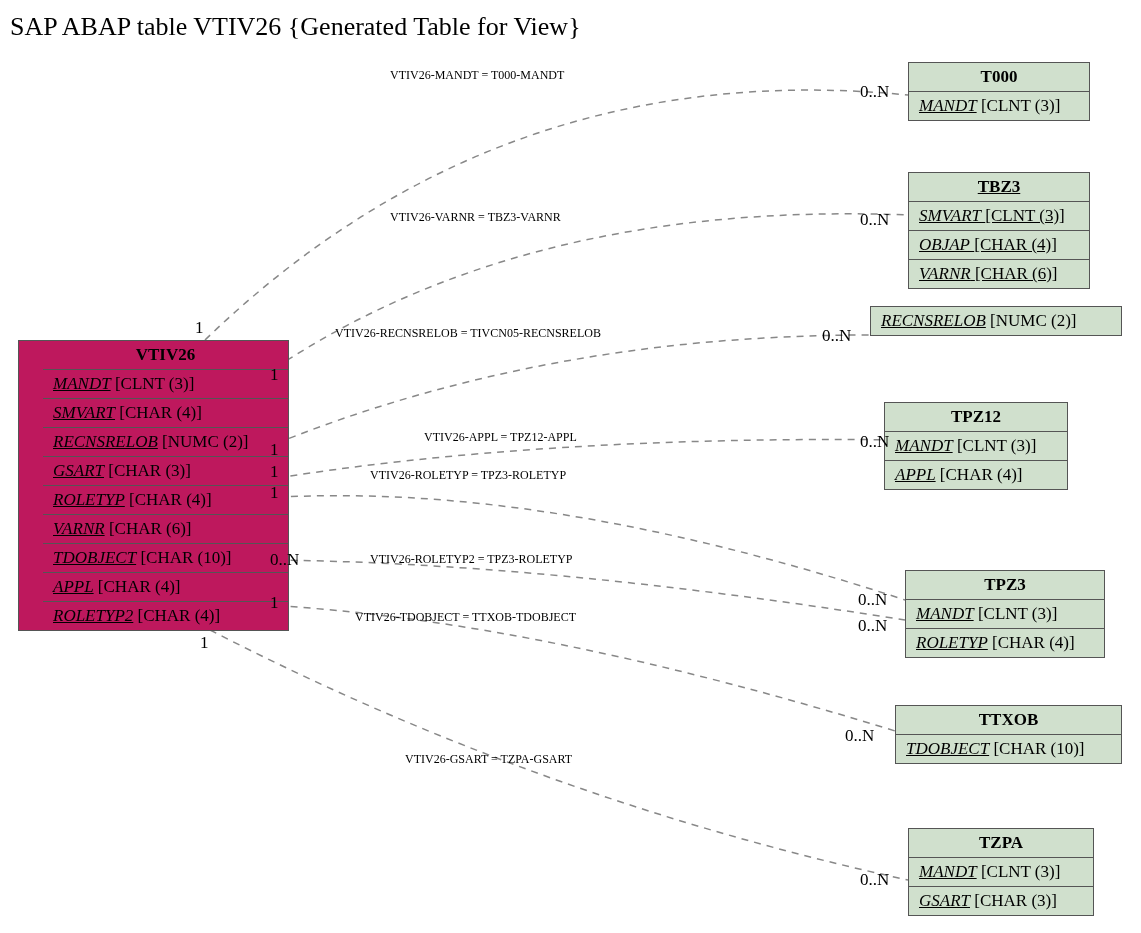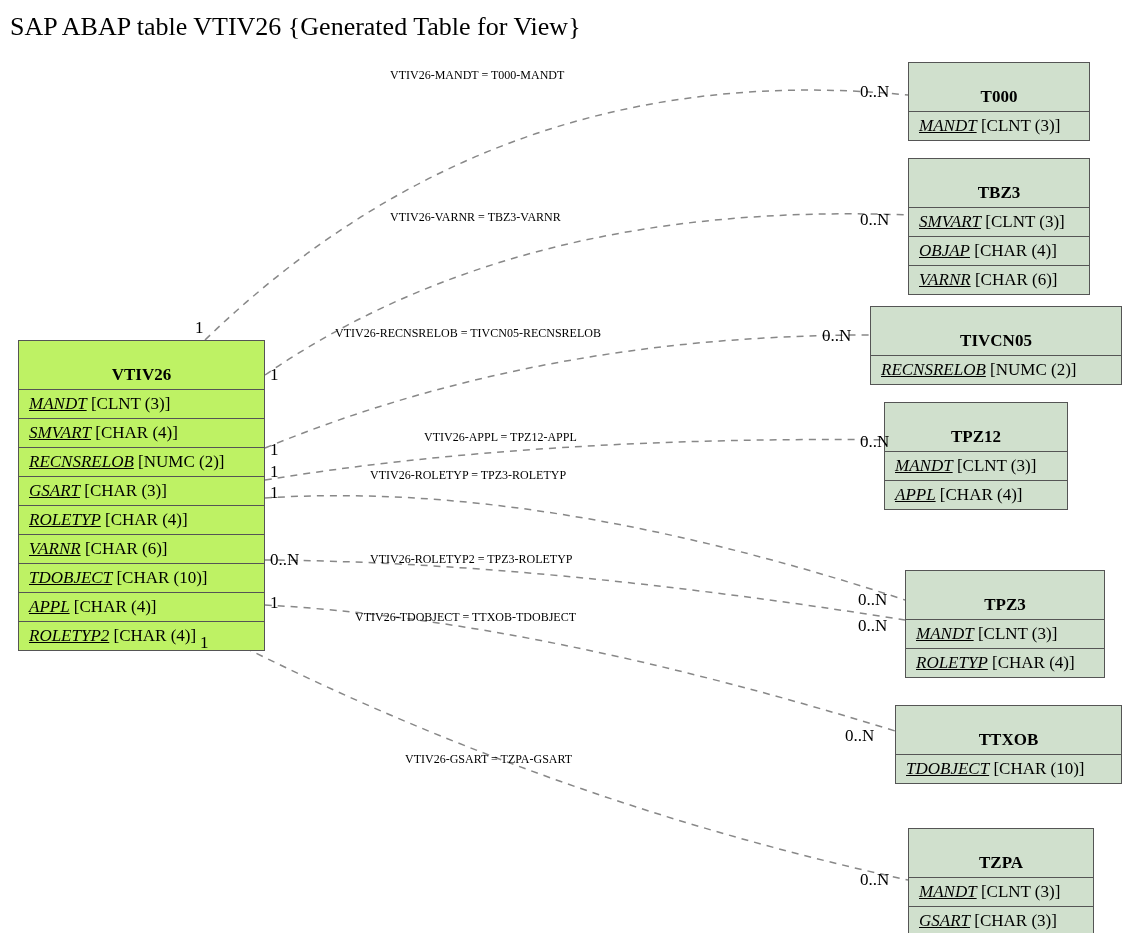--- a/index.html
+++ b/index.html
@@ -21,30 +21,29 @@
   .entity {
     position: absolute;
     border: 1px solid #555;
     font-size: 17px;
   }
   .entity .header {
     font-weight: bold;
     text-align: center;
     padding: 4px 10px;
     border-bottom: 1px solid #555;
-    margin-top: 20px;
   }
   .entity .field {
     padding: 4px 10px;
     border-bottom: 1px solid #555;
   }
   .entity .field:last-child { border-bottom: none; }
   .entity .fname { font-style: italic; text-decoration: underline; }
   .entity .ftype { font-style: normal; }
-  .main-entity { background: #bef264; }
+  .main-entity { background: #be185d; padding-left: 24px; }
   .rel-entity { background: #d0e0cd; }
   .svg-layer {
     position: absolute;
     top: 0; left: 0;
     width: 1141px; height: 933px;
     pointer-events: none;
   }
   .edge-label {
     position: absolute;
     font-size: 12px;
@@ -87,29 +86,28 @@
   <div class="field"><span class="fname">TDOBJECT</span> <span class="ftype">[CHAR (10)]</span></div>
   <div class="field"><span class="fname">APPL</span> <span class="ftype">[CHAR (4)]</span></div>
   <div class="field"><span class="fname">ROLETYP2</span> <span class="ftype">[CHAR (4)]</span></div>
 </div>
 
 <div class="entity rel-entity" style="left:908px; top:62px; width:180px;">
   <div class="header">T000</div>
   <div class="field"><span class="fname">MANDT</span> <span class="ftype">[CLNT (3)]</span></div>
 </div>
 
-<div class="entity rel-entity" style="left:908px; top:158px; width:180px;">
+<div class="entity rel-entity" style="left:908px; top:172px; width:180px;text-decoration:underline;">
   <div class="header">TBZ3</div>
   <div class="field"><span class="fname">SMVART</span> <span class="ftype">[CLNT (3)]</span></div>
   <div class="field"><span class="fname">OBJAP</span> <span class="ftype">[CHAR (4)]</span></div>
   <div class="field"><span class="fname">VARNR</span> <span class="ftype">[CHAR (6)]</span></div>
 </div>
 
 <div class="entity rel-entity" style="left:870px; top:306px; width:250px;">
-  <div class="header">TIVCN05</div>
   <div class="field"><span class="fname">RECNSRELOB</span> <span class="ftype">[NUMC (2)]</span></div>
 </div>
 
 <div class="entity rel-entity" style="left:884px; top:402px; width:182px;">
   <div class="header">TPZ12</div>
   <div class="field"><span class="fname">MANDT</span> <span class="ftype">[CLNT (3)]</span></div>
   <div class="field"><span class="fname">APPL</span> <span class="ftype">[CHAR (4)]</span></div>
 </div>
 
 <div class="entity rel-entity" style="left:905px; top:570px; width:198px;">

